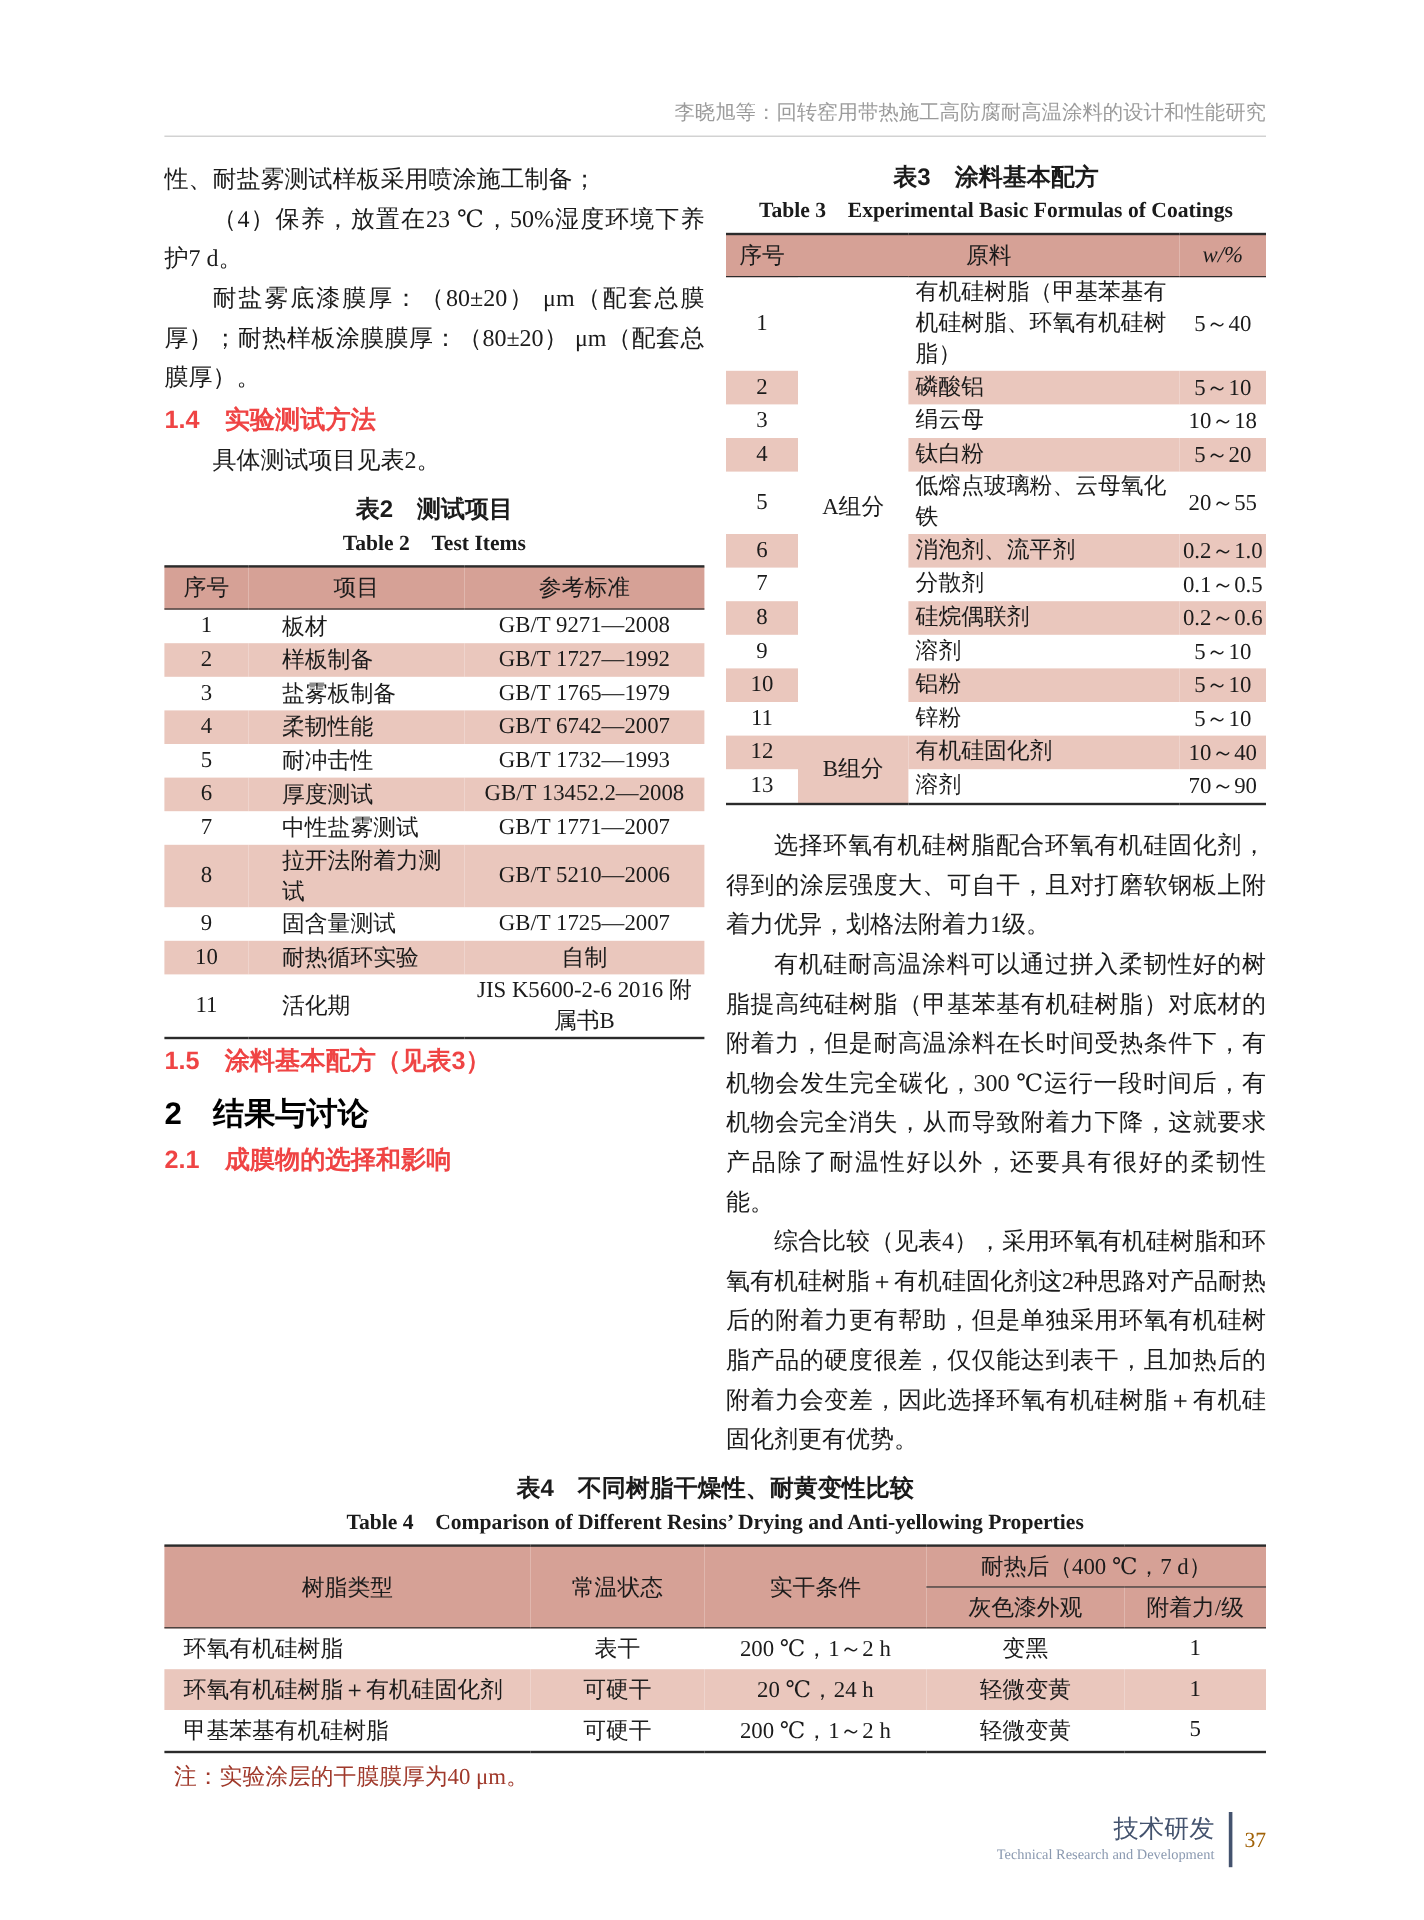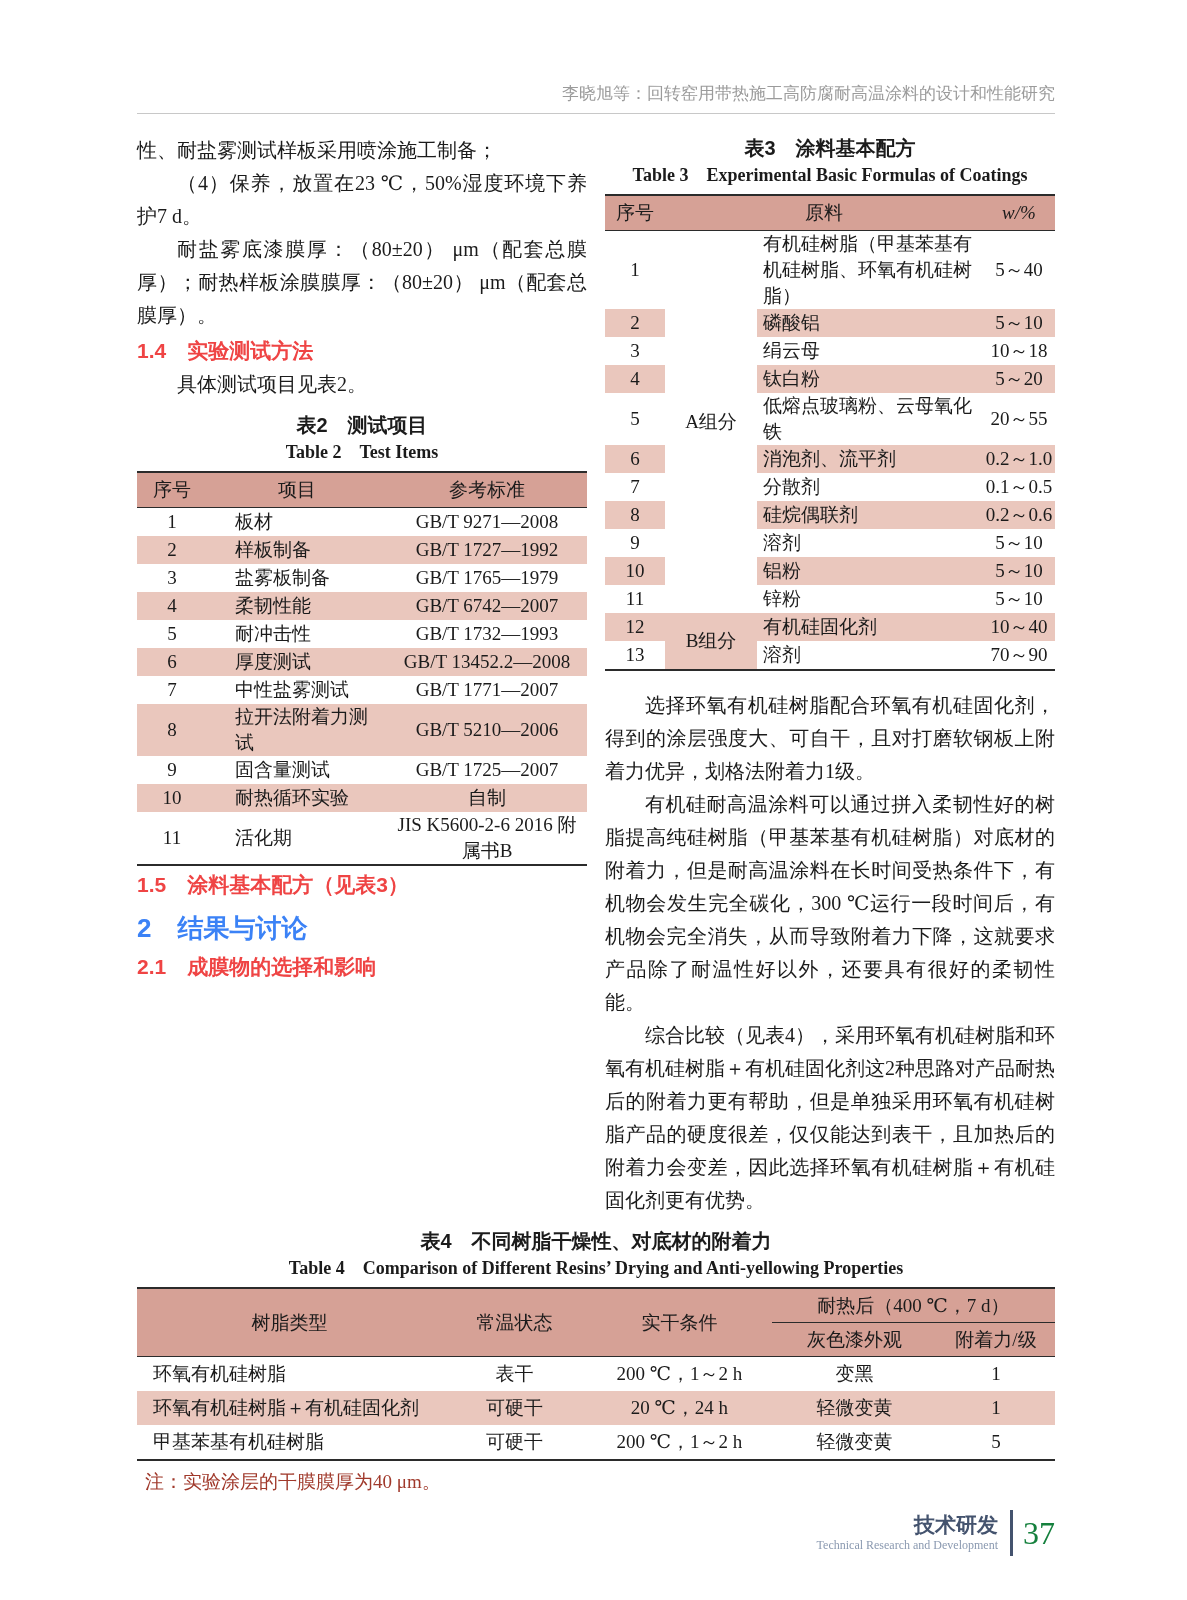--- a/index.html
+++ b/index.html
@@ -8,21 +8,21 @@
   .content{padding:84px 132px 0 137px;}
   .running-head{text-align:right;color:#9b9b9b;font-family:"Liberation Sans","DejaVu Sans",sans-serif;
         font-size:17px;line-height:20px;}
   .head-rule{border:none;border-top:1px solid #c8c8c8;margin:9px 0 0 0;}
   .cols{display:flex;gap:18px;margin-top:20px;}
   .col{width:450px;flex:0 0 450px;}
   p.body{font-size:20px;line-height:33px;text-align:justify;margin:0;}
   p.ind{text-indent:2em;}
   .sec-h{font-family:"Liberation Sans","DejaVu Sans",sans-serif;font-weight:bold;color:#ef4444;
         font-size:21px;line-height:30px;margin:4px 0 2px 0;}
-  .sec-h-big{font-family:"Liberation Sans","DejaVu Sans",sans-serif;font-weight:bold;color:#3b82f6;
+  .sec-h-big{font-family:"Liberation Sans","DejaVu Sans",sans-serif;font-weight:bold;color:#000000;
         font-size:26px;line-height:40px;margin:8px 0 2px 0;}
   .cap-cn{text-align:center;font-family:"Liberation Sans","DejaVu Sans",sans-serif;font-weight:bold;
         font-size:20px;line-height:28px;margin-top:10px;}
   .cap-en{text-align:center;font-weight:bold;font-size:18px;line-height:26px;margin-bottom:6px;}
   table{width:100%;border-collapse:collapse;border-top:2px solid #2b2b2b;border-bottom:2px solid #2b2b2b;
         font-size:19px;}
   th{background:#d6a196;font-weight:normal;border-bottom:1px solid #2b2b2b;padding:3px 2px;height:28px;}
   td{padding:0 2px;height:28px;}
   tr.stripe td{background:#eac7bd;}
   td.bg-white{background:#ffffff !important;}
@@ -32,25 +32,25 @@
   td.cell-mat{padding-left:6px;line-height:26px;}
   th.w-head{font-style:italic;}
   th.group-head{border-bottom:1px solid #2b2b2b;}
   .t4 th{height:27px;}
   .t4 td{height:34px;}
   td.cell-resin{padding-left:16px;}
   .t4-note{color:#a0392b;font-size:19px;line-height:26px;margin:8px 0 0 8px;}
   .t4-wrap{margin-top:10px;}
   .footer{position:absolute;right:132px;bottom:44px;display:flex;align-items:center;}
   .footer-txt{text-align:right;}
-  .footer-cn{font-family:"Liberation Sans","DejaVu Sans",sans-serif;font-weight:bold;
+  .footer-cn{font-family:"Liberation Sans","DejaVu Sans",sans-serif;font-weight:normal;
         color:#44536e;font-size:21px;line-height:24px;}
   .footer-en{color:#8a99b0;font-size:12px;line-height:16px;}
   .footer-bar{width:3px;height:46px;background:#44536e;margin:0 10px 0 12px;}
-  .footer-num{color:#15803d;font-size:32px;}
+  .footer-num{color:#a16207;font-size:18px;}
   .tbl-margin{margin-top:2px;}
 </style>
 </head>
 <body>
 
 <div class="page">
   <div class="content">
 
     <div class="running-head">李晓旭等：回转窑用带热施工高防腐耐高温涂料的设计和性能研究</div>
     <hr class="head-rule">
@@ -231,21 +231,21 @@
           </tbody>
         </table>
 
         <p class="body ind" style="margin-top:18px;">选择环氧有机硅树脂配合环氧有机硅固化剂，得到的涂层强度大、可自干，且对打磨软钢板上附着力优异，划格法附着力1级。</p>
         <p class="body ind">有机硅耐高温涂料可以通过拼入柔韧性好的树脂提高纯硅树脂（甲基苯基有机硅树脂）对底材的附着力，但是耐高温涂料在长时间受热条件下，有机物会发生完全碳化，300 ℃运行一段时间后，有机物会完全消失，从而导致附着力下降，这就要求产品除了耐温性好以外，还要具有很好的柔韧性能。</p>
         <p class="body ind">综合比较（见表4），采用环氧有机硅树脂和环氧有机硅树脂＋有机硅固化剂这2种思路对产品耐热后的附着力更有帮助，但是单独采用环氧有机硅树脂产品的硬度很差，仅仅能达到表干，且加热后的附着力会变差，因此选择环氧有机硅树脂＋有机硅固化剂更有优势。</p>
       </div>
     </div>
 
     <div class="t4-wrap">
-      <div class="cap-cn" style="margin-top:0;">表4　不同树脂干燥性、对底材的附着力</div>
+      <div class="cap-cn" style="margin-top:0;">表4　不同树脂干燥性、耐黄变性比较</div>
       <div class="cap-en">Table 4　Comparison of Different Resins’ Drying and Anti-yellowing Properties</div>
       <table class="t4">
         <colgroup>
             <col style="width:305px">
             <col style="width:145px">
             <col style="width:185px">
             <col style="width:165px">
             <col>
           </colgroup>
         <thead>

